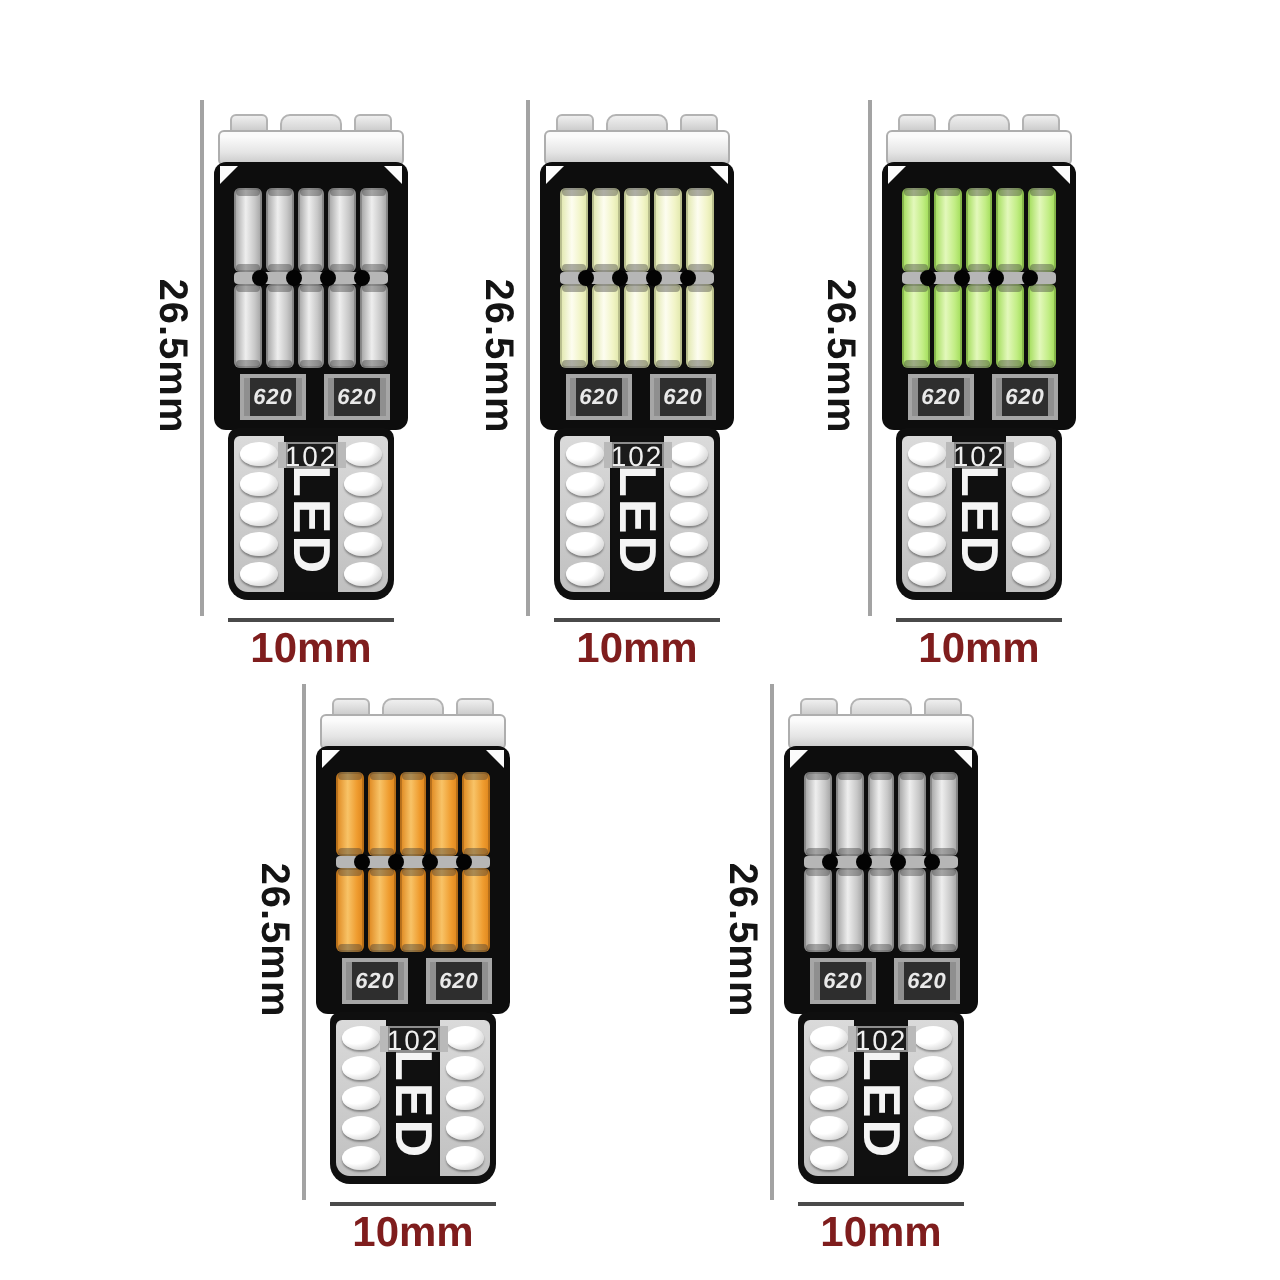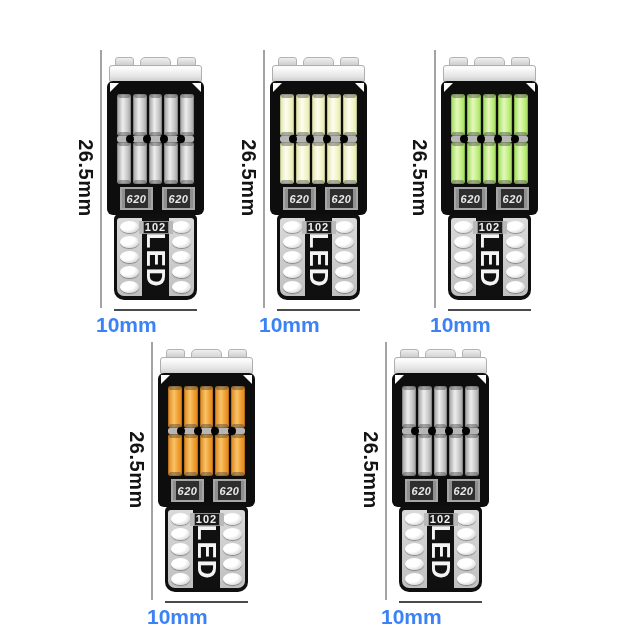--- a/index.html
+++ b/index.html
@@ -11,22 +11,22 @@
 
   
   .vline{position:absolute; left:-7px; top:-7px; width:2px; height:258px; background:#a3a3a3;}
   .dim-h{
     position:absolute; left:-76px; top:110px; width:110px; height:22px;
     transform:rotate(90deg); text-align:center;
     font-size:20px; font-weight:bold; color:#141414; letter-spacing:0.5px; white-space:nowrap;
   }
   .hline{position:absolute; left:7px; top:252px; width:83px; height:2px; background:#4a4a4a;}
   .dim-w{
-    position:absolute; left:-11px; top:256px; width:119px; 
-    font-size:21px; font-weight:bold; color:#3b82f6;
+    position:absolute; left:-11px; top:256px; width:119px; text-align:center;
+    font-size:21px; font-weight:bold; color:#7f1d1d;
   }
 
   
   .bulb{position:absolute; left:0; top:0; width:97px; height:243px;}
   .cap-bump{position:absolute; top:0; height:9px; background:linear-gradient(180deg,#efefef,#cdcdcd);
     border:1px solid #b3b3b3; border-radius:3px 3px 0 0; box-sizing:border-box;}
   .bump-l{left:8px; width:19px;}
   .bump-c{left:33px; width:31px; height:11px; border-radius:5px 5px 0 0;}
   .bump-r{left:70px; width:19px;}
   .cap{position:absolute; left:2px; top:8px; width:93px; height:18px;
@@ -61,21 +61,21 @@
   .rail-r{border-radius:0 3px 7px 0; margin-left:1px;}
   .bump{width:19px; height:12px; border-radius:50%;
     background:radial-gradient(ellipse at 35% 30%, #ffffff 45%, #cccccc 88%);
     box-shadow:0 1px 1px rgba(0,0,0,0.35);}
   .strip{flex:1; background:#101010; position:relative;}
   .comp{position:absolute; top:3px; left:50%; transform:translateX(-50%);
     width:34px; height:13px; box-sizing:border-box; background:#1b1b1b;
     border-left:4px solid #b9b9b9; border-right:4px solid #b9b9b9;
     box-shadow:inset 0 0 0 1px rgba(255,255,255,0.5);
     display:flex; align-items:center; justify-content:center;}
-  .comp span{color:#f0f0f0; font-size:11px; font-weight:bold; letter-spacing:1px; line-height:1;}
+  .comp span{color:#f0f0f0; font-size:14px; font-weight:normal; letter-spacing:1px; line-height:1;}
   .led-text{position:absolute; top:54%; left:50%; transform:translate(-50%,-50%) rotate(90deg);
     color:#f4f4f4; font-size:26px; font-weight:bold; letter-spacing:1px; line-height:1; white-space:nowrap;}
 </style>
 </head>
 <body>
 
 <div id="stage">
     <div class="bulb-unit" style="left: 107px; top: 57px; --led-dark: #9e9e9e; --led-main: #c7c7c7; --led-light: #eeeeee;">
     <div class="vline"></div>
     <div class="dim-h">26.5mm</div>

